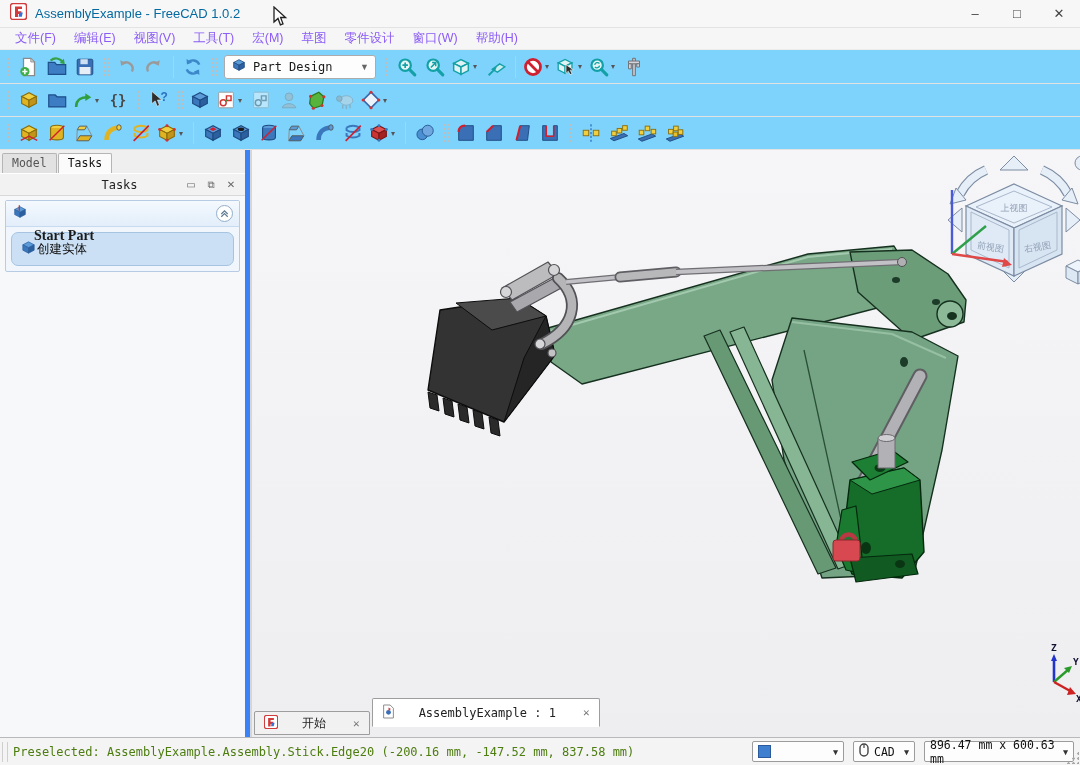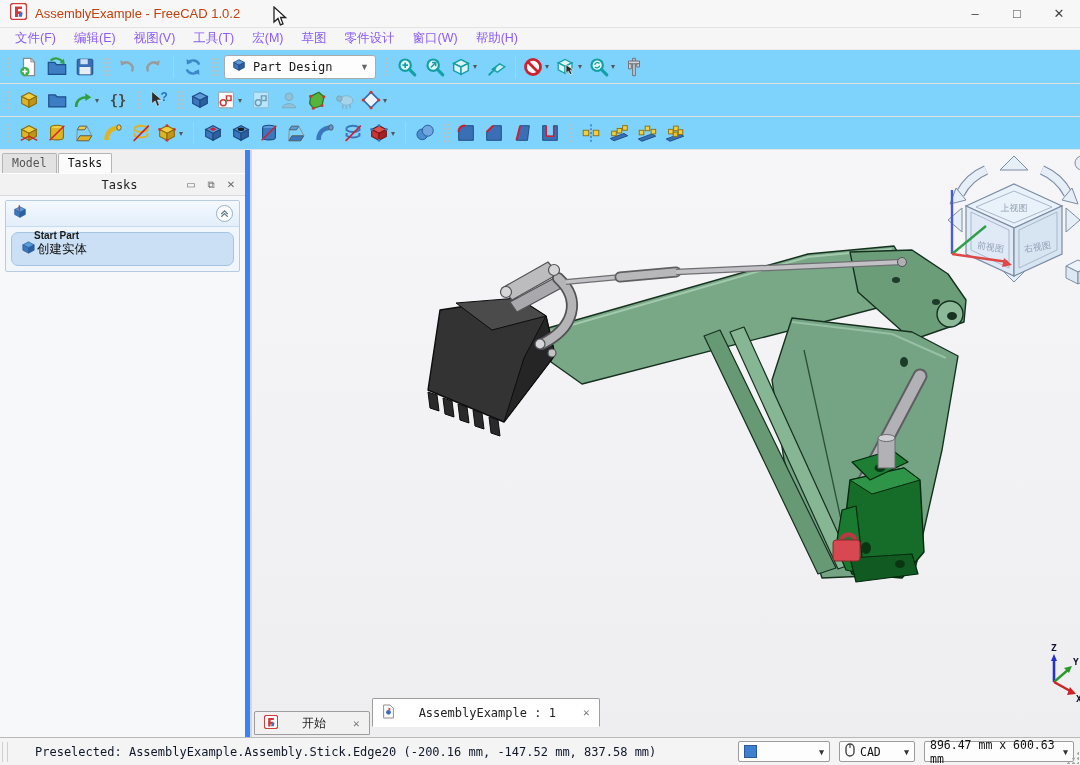--- a/index.html
+++ b/index.html
@@ -2,21 +2,21 @@
 <html><head>
 <meta charset="utf-8">
 <style>
   * { box-sizing: border-box; margin: 0; padding: 0; }
   html,body { width:1080px; height:765px; overflow:hidden; }
   body { font-family:"Liberation Sans", sans-serif; background:#f2f2f2; color:#1a1a1a; position:relative; }
 
   
   .titlebar { height:28px; background:#f7f7f7; border-bottom:1px solid #e3e3e3; display:flex; align-items:center; position:relative; }
   .titlebar .applogo { margin:0 8px 0 10px; }
-  .titlebar .title { font-size:13px; color:#c2410c; }
+  .titlebar .title { font-size:13px; color:#0369a1; }
   .wincontrols { margin-left:auto; display:flex; height:100%; }
   .winbtn { width:42px; height:100%; display:flex; align-items:center; justify-content:center; font-size:13px; color:#444; }
   .cursor-overlay { position:absolute; left:272px; top:6px; z-index:50; }
 
   
   .menubar { height:22px; background:#f6f6f6; display:flex; align-items:center; padding-left:6px; border-bottom:1px solid #ececec; }
   .menubar .mitem { font-size:12.5px; padding:2px 9px; color:#8b5cf6; cursor:default; }
 
   
   .tbrow { display:flex; align-items:center; background:#7dd3fc; border-bottom:1px solid #e2e2e2; padding-left:2px; }
@@ -38,41 +38,41 @@
   .leftpanel { width:250px; background:#efefef; border-right:5px solid #3b82f6; display:flex; flex-direction:column; }
   .ptabs { display:flex; align-items:flex-end; height:23px; padding:3px 0 0 2px; gap:1px; background:#efefef; }
   .ptab { font-family:"DejaVu Sans Mono", monospace; font-size:11.5px; padding:2px 9px 3px; border:1px solid #b5b5b5; border-bottom:none; background:#e2e2e2; color:#555; border-radius:2px 2px 0 0; }
   .ptab.active { background:#fbfbfb; color:#111; position:relative; top:0; }
   .dockhead { height:23px; background:#f2f2f2; border-top:1px solid #fff; border-bottom:1px solid #d9d9d9; display:flex; align-items:center; padding:0 6px; }
   .dockhead .dtitle { flex:1; text-align:center; font-family:"DejaVu Sans Mono", monospace; font-size:12px; color:#222; }
   .dockbtn { width:16px; height:14px; display:flex; align-items:center; justify-content:center; color:#666; font-size:10px; margin-left:4px; }
   .pbody { flex:1; background:#f7f8f9; padding:4px 5px; }
   .tasksection { border:1px solid #b7cce4; background:#f0f6fc; border-radius:2px; }
   .sechead { height:26px; display:flex; align-items:center; gap:6px; padding:0 6px; background:linear-gradient(#f4f9fe,#e2eefa); border-bottom:1px solid #c8daee; }
-  .sechead .stitle { font-family:Liberation Sans, sans-serif; font-weight:bold; font-size:10px; flex:1;margin-top:44px; }
+  .sechead .stitle { font-family:Liberation Serif, serif; font-weight:bold; font-size:14px; flex:1;margin-top:44px; }
   .collbtn { width:17px; height:17px; border:1px solid #93aecb; border-radius:50%; display:flex; align-items:center; justify-content:center; background:#fff; }
   .taskcard { margin:5px; background:#cbe0f4; border:1px solid #a6c4e2; border-radius:7px; padding:6px 8px; display:flex; align-items:center; gap:0; height:34px; }
   .taskcard .tlabel { font-size:12.5px; font-family:"DejaVu Sans Mono", monospace; color:#111; }
 
   .splitter { width:2px; background:#d6d6d6; }
 
   
   .viewport { flex:1; position:relative; background:linear-gradient(#f6f6f8, #eeeef1); overflow:hidden; }
   .scene { position:absolute; left:0; top:0; }
 
   
   .mditabs { position:absolute; left:2px; bottom:0; height:30px; display:flex; align-items:flex-end; gap:2px; }
   .mditab { display:flex; align-items:center; gap:24px; border:1px solid #9d9d9d; background:#f1f1f1; padding:8px 9px; height:24px; margin-bottom:2px; border-radius:2px 2px 0 0; font-family:"DejaVu Sans Mono", monospace; font-size:12px; color:#222; }
   .mditab.active { background:#ffffff; height:29px; margin-bottom:10px; border-bottom-color:#fff; }
   .mditab .closex { color:#777; font-size:11px; margin-left:3px; }
 
   
   .statusbar { height:28px; background:#f4f4f4; border-top:1px solid #b9b9b9; display:flex; align-items:center; padding:0 6px 0 2px; position:relative; }
   .sgrip { width:6px; height:20px; margin-right:5px; border-left:1px solid #cfcfcf; border-right:1px solid #cfcfcf; }
-  .smsg { font-family:"DejaVu Sans Mono", monospace; font-size:12px; color:#0f172a; white-space:nowrap;margin-left:22px; }
+  .smsg { font-family:"DejaVu Sans Mono", monospace; font-size:12px; color:#4d7c0f; white-space:nowrap; }
   .sspacer { flex:1; }
   .scombo { display:flex; align-items:center; gap:5px; height:21px; border:1px solid #9c9c9c; background:#fdfdfd; border-radius:2px; padding:0 5px; margin-left:9px; font-family:"DejaVu Sans Mono", monospace; font-size:11.5px; color:#111; }
   .scombo .caret { font-size:8.5px; color:#333; margin-left:auto; }
   .bluesq { width:13px; height:13px; background:#3f7fd0; border:1px solid #2a5a9a; }
   .rgrip { position:absolute; right:1px; bottom:1px; width:13px; height:13px; background-image:radial-gradient(circle, #a8a8a8 1.2px, transparent 1.5px); background-size:5px 5px; clip-path:polygon(100% 0, 100% 100%, 0 100%); }
 </style>
 </head>
 <body>
 
 <div class="titlebar">
@@ -822,21 +822,21 @@
 </div>
 
 <div class="statusbar">
   <span class="sgrip"></span>
   <span class="smsg">Preselected: AssemblyExample.Assembly.Stick.Edge20 (-200.16 mm, -147.52 mm, 837.58 mm)</span>
   <span class="sspacer"></span>
   <div class="scombo" style="width:92px">
     <span class="bluesq"></span>
     <span class="caret">▼</span>
   </div>
-  <div class="scombo" style="width:76px">
+  <div class="scombo" style="width:62px">
     <span>
       <svg width="10" height="14" viewBox="0 0 10 14">
           <rect x="1" y="1" width="8" height="12" rx="4" fill="none" stroke="#444" stroke-width="1.4"></rect>
           <line x1="5" y1="1.5" x2="5" y2="5" stroke="#444" stroke-width="1.2"></line>
         </svg>
     </span>
     <span>CAD</span>
     <span class="caret">▼</span>
   </div>
   <div class="scombo" style="width:150px">

